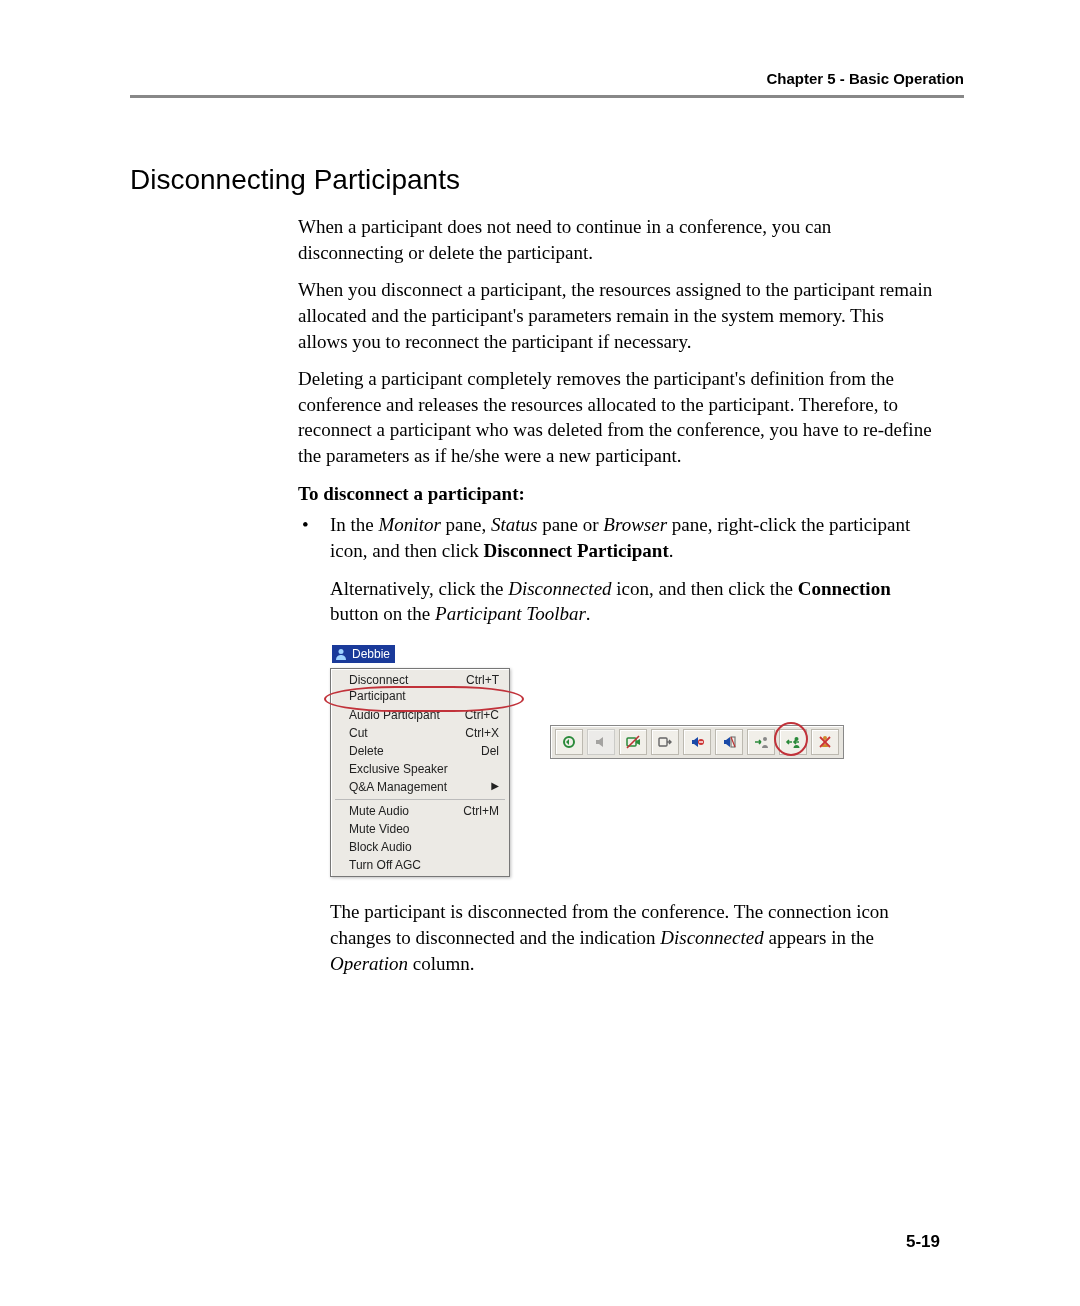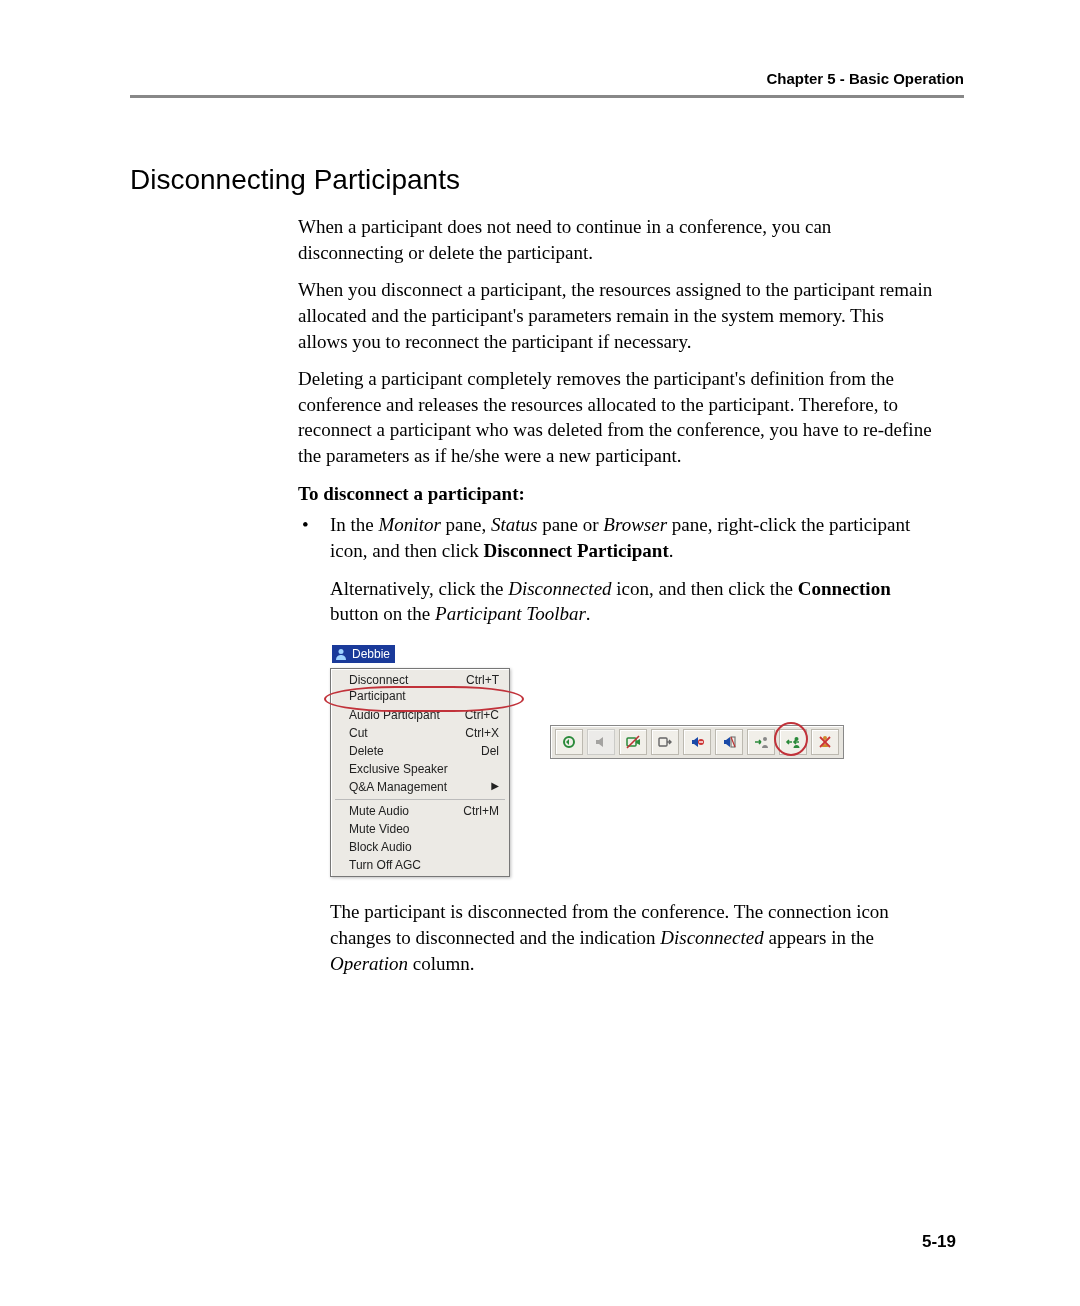--- a/index.html
+++ b/index.html
@@ -151,21 +151,21 @@
     position: absolute;
     border: 2px solid #c1323a;
     border-radius: 50%;
     width: 30px; height: 30px;
     pointer-events: none;
   }
   .th-second-last { right: 36px; top: -3px; }
   .footer {
     position: absolute;
     bottom: 54px;
-    right: 124px;
+    right: 140px;
     font-family: Arial, Helvetica, sans-serif;
     font-weight: bold;
     font-size: 17px;
   }
   svg { display: block; }
 </style>
 </head>
 <body>
 
 <div class="page">

